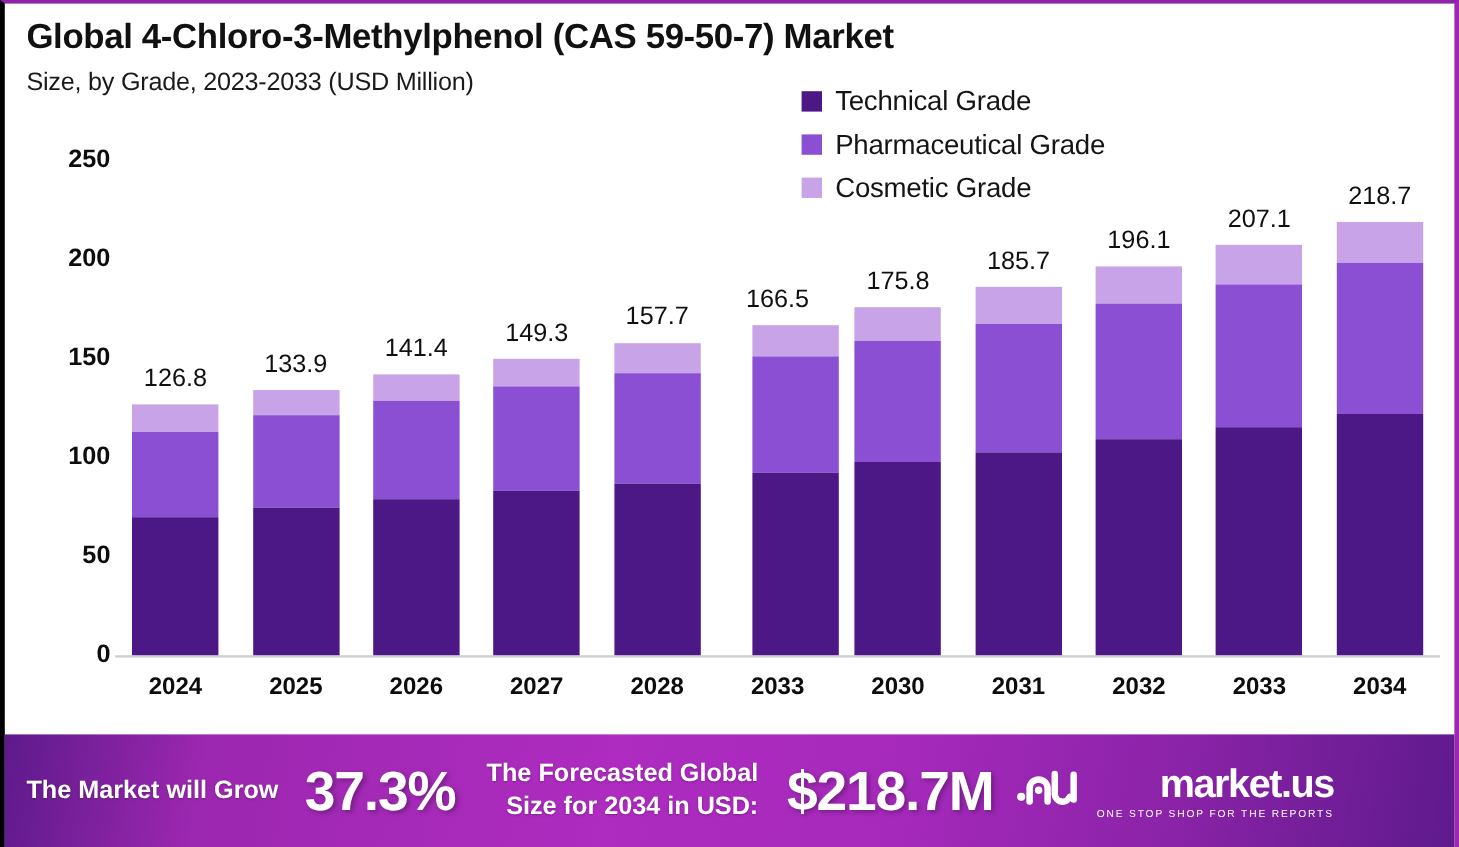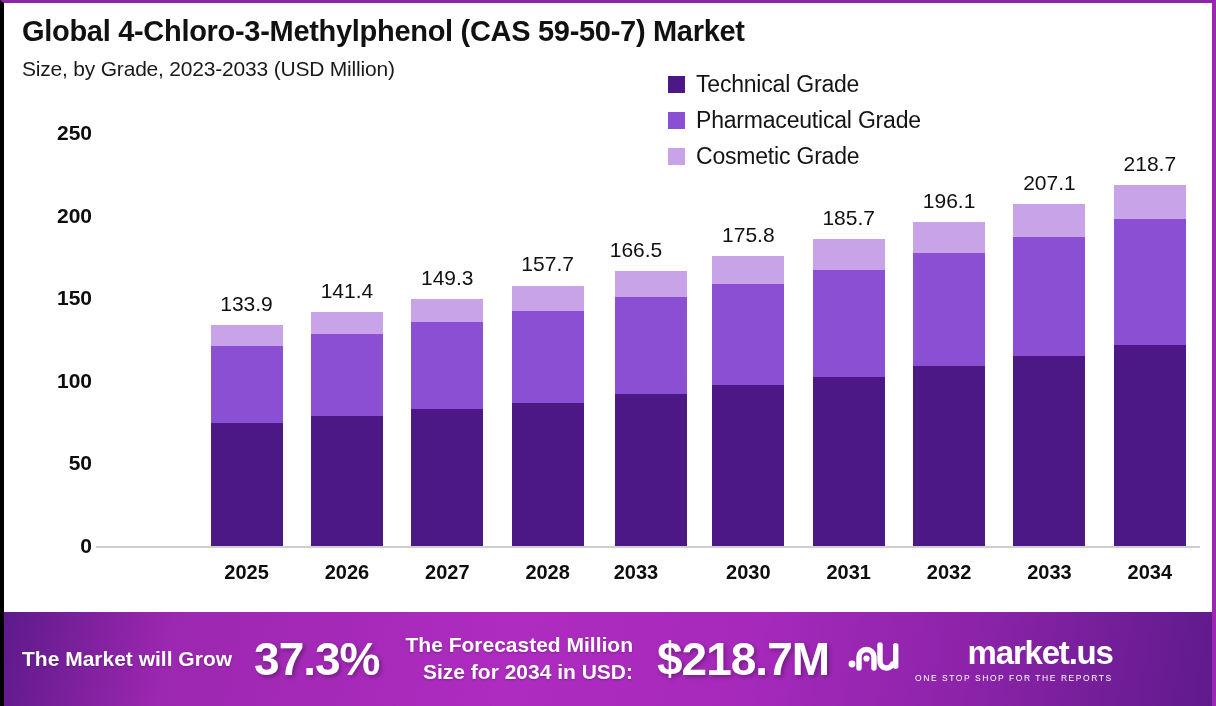--- a/index.html
+++ b/index.html
@@ -217,20 +217,29 @@
     <div class="y-axis-labels" id="y-axis">
         <div class="y-tick" style="top: 543px;">0</div>
         <div class="y-tick" style="top: 460.4px;">50</div>
         <div class="y-tick" style="top: 377.8px;">100</div>
         <div class="y-tick" style="top: 295.2px;">150</div>
         <div class="y-tick" style="top: 212.6px;">200</div>
         <div class="y-tick" style="top: 130px;">250</div>
       </div>
     <div class="axis-line"></div>
     <div class="bars" id="bars">
+        <div class="bar-group" style="left: 14.1818px;">
+          <div class="bar-stack">
+            <div class="seg" style="height: 23.4584px; background: rgb(201, 163, 232);"></div>
+            <div class="seg" style="height: 71.036px; background: rgb(139, 79, 212);"></div>
+            <div class="seg" style="height: 114.979px; background: rgb(75, 24, 133);"></div>
+          </div>
+          <div class="bar-value" style="bottom: 218.474px;">126.8</div>
+          <div class="x-tick">2024</div>
+        </div>
         <div class="bar-group" style="left: 114.545px;">
           <div class="bar-stack">
             <div class="seg" style="height: 21.6412px; background: rgb(201, 163, 232);"></div>
             <div class="seg" style="height: 76.3224px; background: rgb(139, 79, 212);"></div>
             <div class="seg" style="height: 123.239px; background: rgb(75, 24, 133);"></div>
           </div>
           <div class="bar-value" style="bottom: 230.203px;">133.9</div>
           <div class="x-tick">2025</div>
         </div>
         <div class="bar-group" style="left: 214.909px;">
@@ -253,21 +262,21 @@
         </div>
         <div class="bar-group" style="left: 415.636px;">
           <div class="bar-stack">
             <div class="seg" style="height: 25.2756px; background: rgb(201, 163, 232);"></div>
             <div class="seg" style="height: 91.8512px; background: rgb(139, 79, 212);"></div>
             <div class="seg" style="height: 143.394px; background: rgb(75, 24, 133);"></div>
           </div>
           <div class="bar-value" style="bottom: 269.52px;">157.7</div>
           <div class="x-tick">2028</div>
         </div>
-        <div class="bar-group" style="left: 504px; padding-left: 15px;">
+        <div class="bar-group" style="left: 516px; padding-left: 15px;">
           <div class="bar-stack">
             <div class="seg" style="height: 26.1016px; background: rgb(201, 163, 232);"></div>
             <div class="seg" style="height: 96.9724px; background: rgb(139, 79, 212);"></div>
             <div class="seg" style="height: 151.984px; background: rgb(75, 24, 133);"></div>
           </div>
           <div class="bar-value" style="bottom: 284.058px;">166.5</div>
           <div class="x-tick">2033</div>
         </div>
         <div class="bar-group" style="left: 616.364px;">
           <div class="bar-stack">
@@ -316,21 +325,21 @@
         </div>
       </div>
   </div>
 
   <div class="footer">
     <div class="f-text f-cagr-text">
       <div>The Market will Grow</div>
     </div>
     <div class="f-big f-cagr-value">37.3%</div>
     <div class="f-text f-forecast-text">
-      <div>The Forecasted Million</div>
+      <div>The Forecasted Global</div>
       <div>Size for 2034 in USD:</div>
     </div>
     <div class="f-big f-forecast-value">$218.7M</div>
     <div class="brand">
       <span class="brand-logo">
         <svg width="58" height="40" viewBox="0 0 58 40" xmlns="http://www.w3.org/2000/svg">
           <circle cx="5" cy="27" r="3.4" fill="#ffffff"></circle>
           <path d="M12 31 L12 20 A7.5 7.5 0 0 1 27 20 L27 31" fill="none" stroke="#ffffff" stroke-width="5.4" stroke-linecap="round"></path>
           <circle cx="19.5" cy="21.5" r="3.1" fill="#ffffff"></circle>
           <path d="M33 8 L33 25 A6.5 6.5 0 0 0 45.5 27" fill="none" stroke="#ffffff" stroke-width="5.4" stroke-linecap="round"></path>

